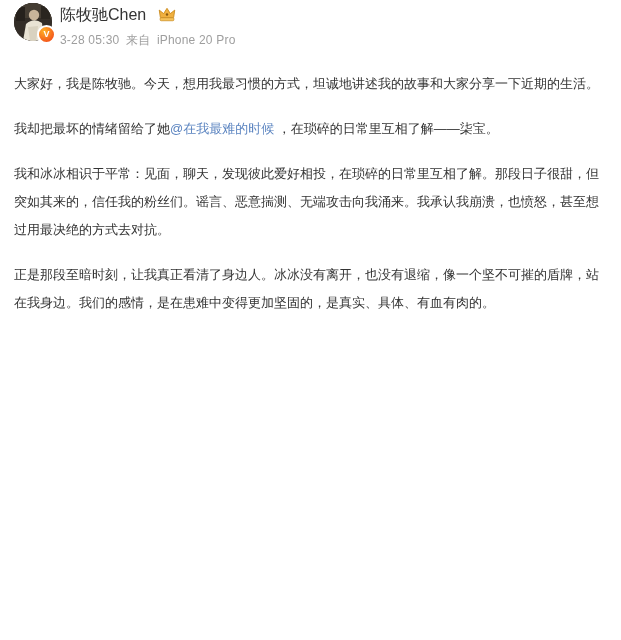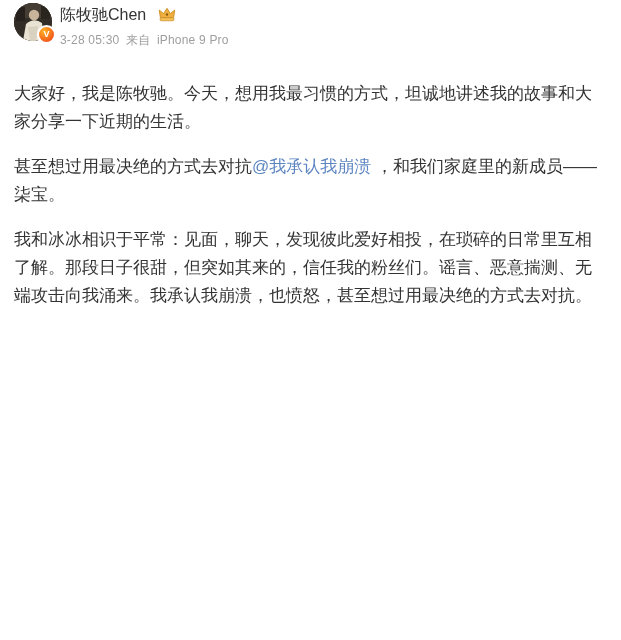--- a/index.html
+++ b/index.html
@@ -68,22 +68,22 @@
     margin-top: 6px;
     font-size: 12px;
     color: #9e9e9e;
     letter-spacing: 0.2px;
   }
   .meta-row span { margin-right: 3px; text-align: right; }
 
   
   .content { padding: 19px 14px 0 14px; }
   .para {
-    margin: 12px 0 17px 0;
-    font-size: 17px;
+    margin: 2px 0 17px 0;
+    font-size: 13px;
     line-height: 28px;
     color: #333333;
     word-break: break-word;
   }
   .mention { color: #5b84c0; cursor: pointer; text-decoration: none; }
 </style>
 </head>
 <body>
 
 <div class="post">
@@ -112,24 +112,25 @@
           <svg width="18" height="15" viewBox="0 0 20 17">
             <path d="M2.5 12 L1.2 3.5 L6.2 7.5 L10 1.5 L13.8 7.5 L18.8 3.5 L17.5 12 Z" fill="#f0b03f" stroke="#c98a1c" stroke-width="1"></path>
             <rect x="2.2" y="12.2" width="15.6" height="3.4" rx="1.2" fill="#f6c25a" stroke="#c98a1c" stroke-width="0.8"></rect>
             <circle cx="10" cy="8.6" r="1.4" fill="#8a5a10"></circle>
           </svg>
         </span>
       </div>
       <div class="meta-row">
         <span>3-28 05:30</span>
         <span>来自</span>
-        <span>iPhone 9 Pro</span>
+        <span>iPhone 20 Pro</span>
       </div>
     </div>
   </div>
 
   <div class="content" id="content">
       <p class="para"><span>大家好，我是陈牧驰。今天，想用我最习惯的方式，坦诚地讲述我的故事和大家分享一下近期的生活。</span></p>
-      <p class="para"><span>甚至想过用最决绝的方式去对抗</span><span class="mention">@我承认我崩溃</span><span> ，和我们家庭里的新成员——柒宝。</span></p>
+      <p class="para"><span>我却把最坏的情绪留给了她</span><span class="mention">@在我最难的时候</span><span> ，在琐碎的日常里互相了解——柒宝。</span></p>
       <p class="para"><span>我和冰冰相识于平常：见面，聊天，发现彼此爱好相投，在琐碎的日常里互相了解。那段日子很甜，但突如其来的，信任我的粉丝们。谣言、恶意揣测、无端攻击向我涌来。我承认我崩溃，也愤怒，甚至想过用最决绝的方式去对抗。</span></p>
+      <p class="para"><span>正是那段至暗时刻，让我真正看清了身边人。冰冰没有离开，也没有退缩，像一个坚不可摧的盾牌，站在我身边。我们的感情，是在患难中变得更加坚固的，是真实、具体、有血有肉的。</span></p>
     </div>
 
 </div>
 
 </body></html>

